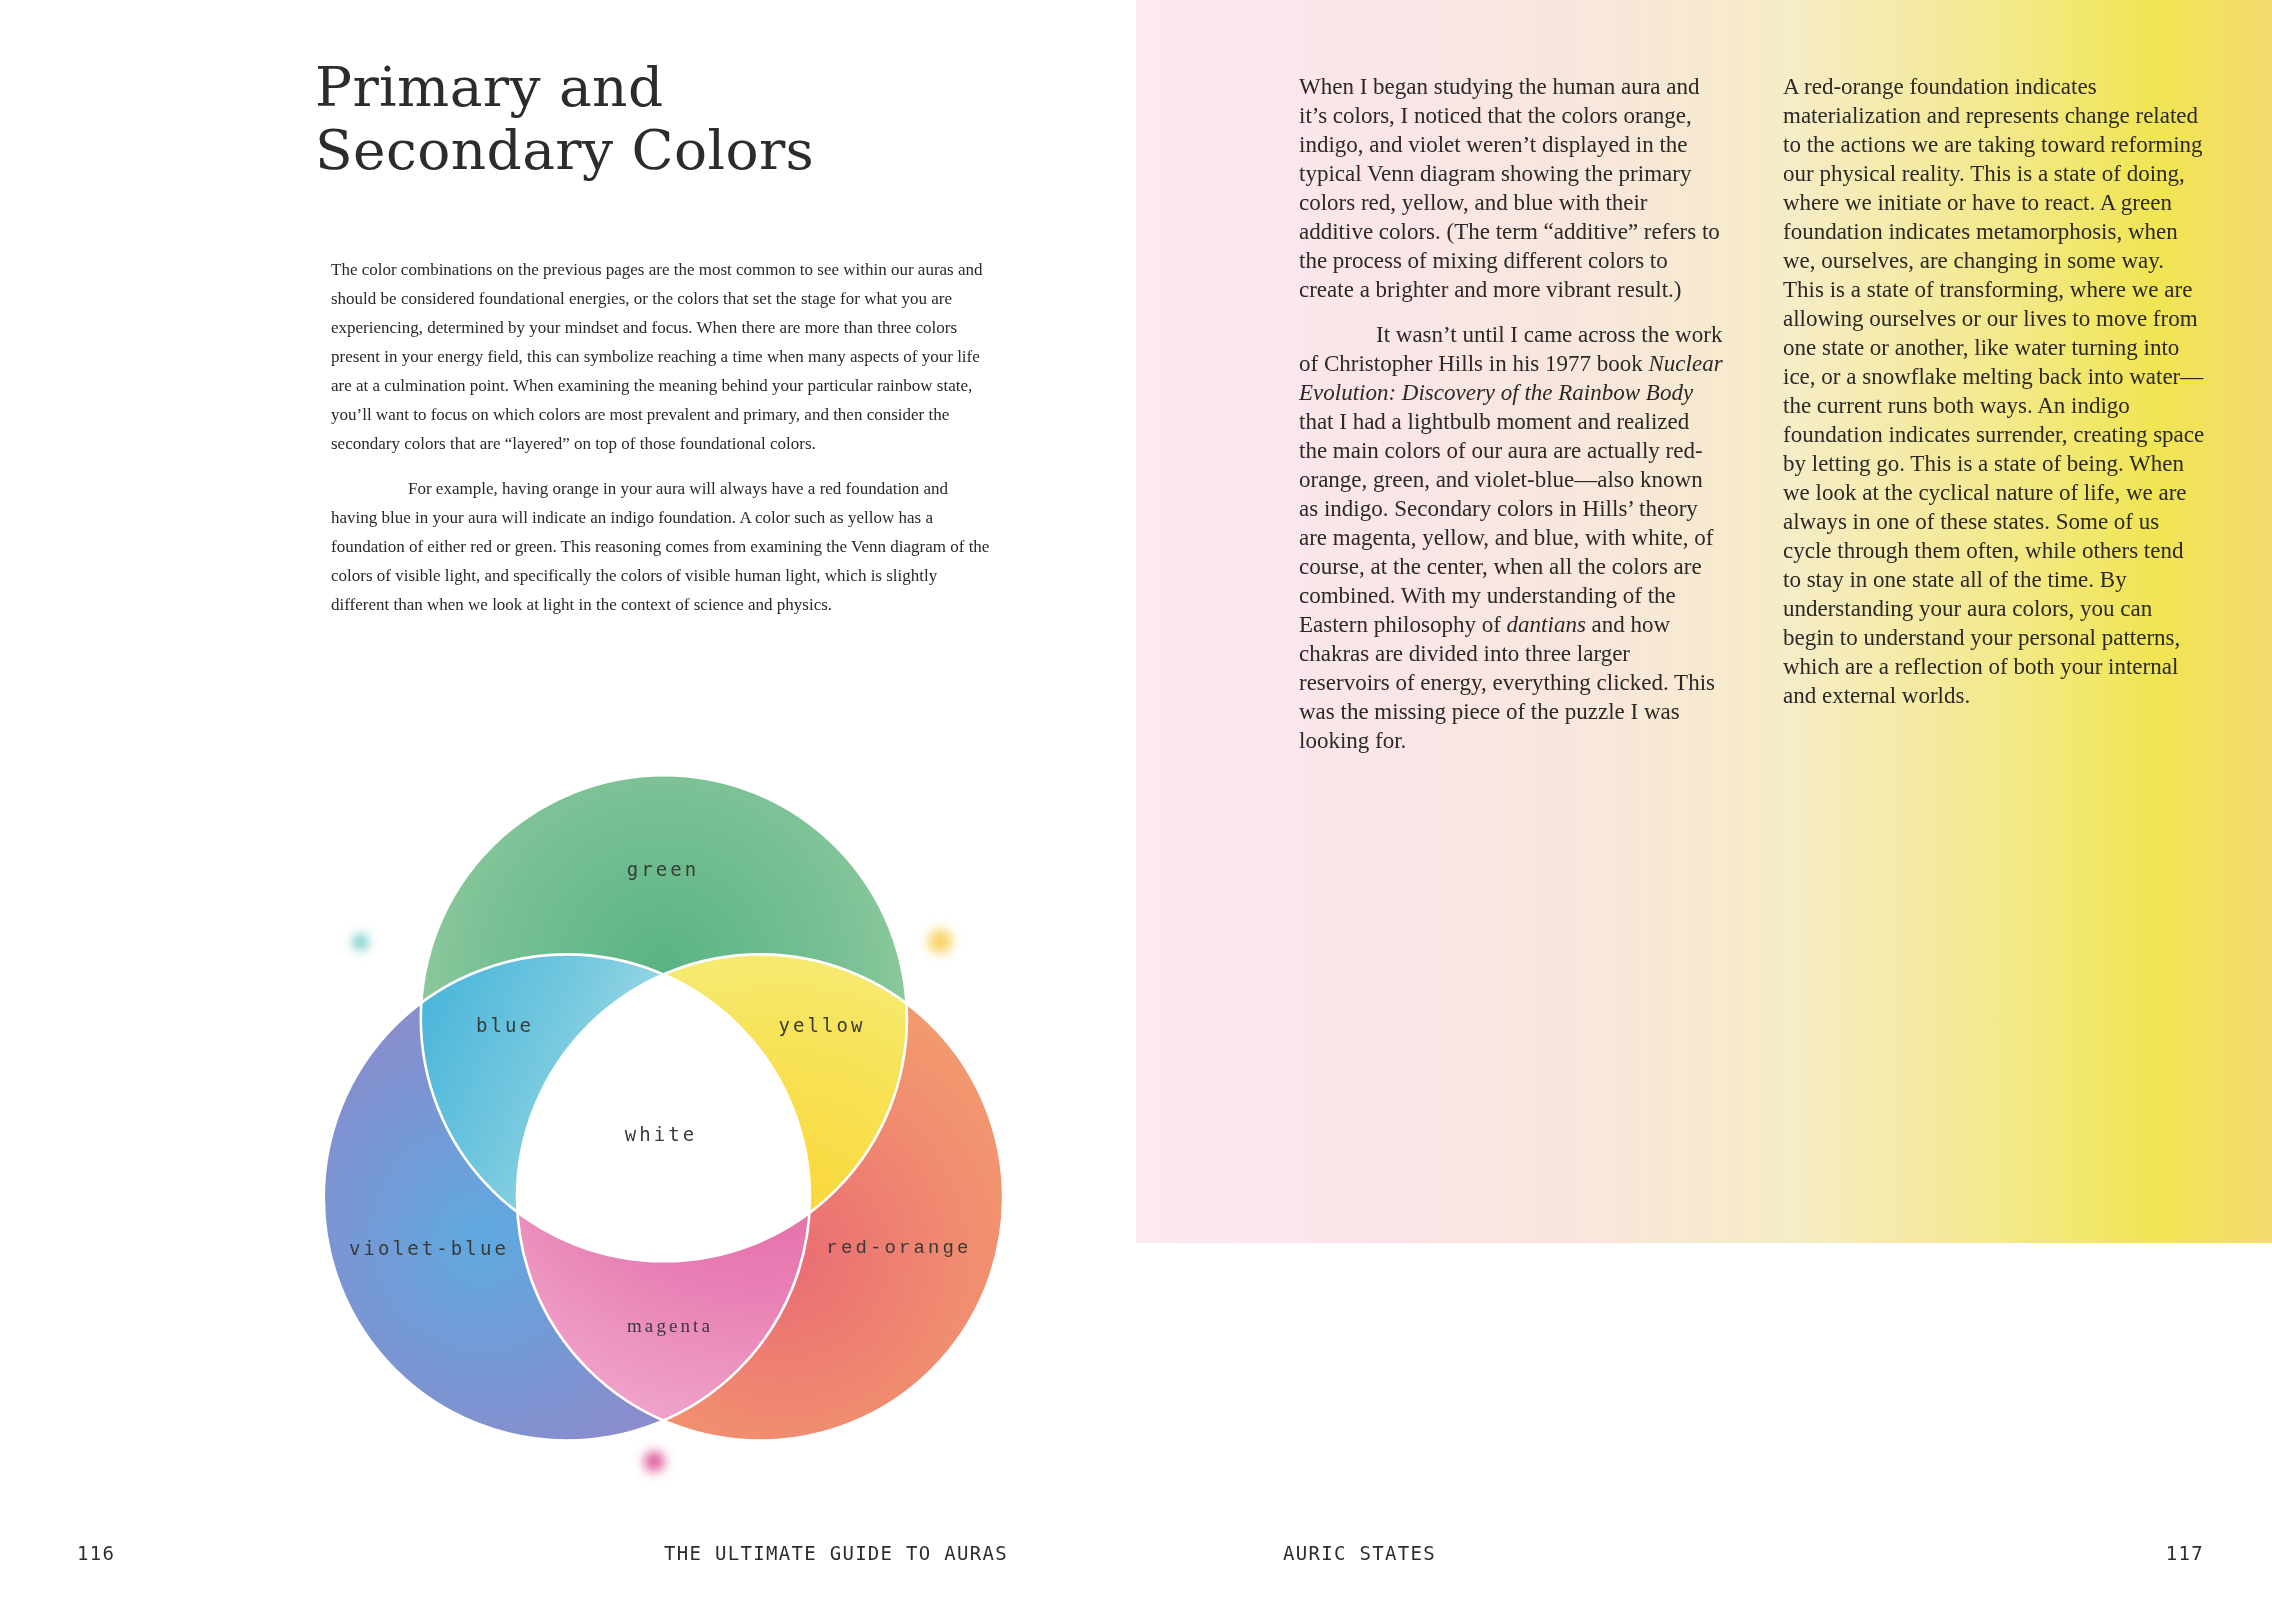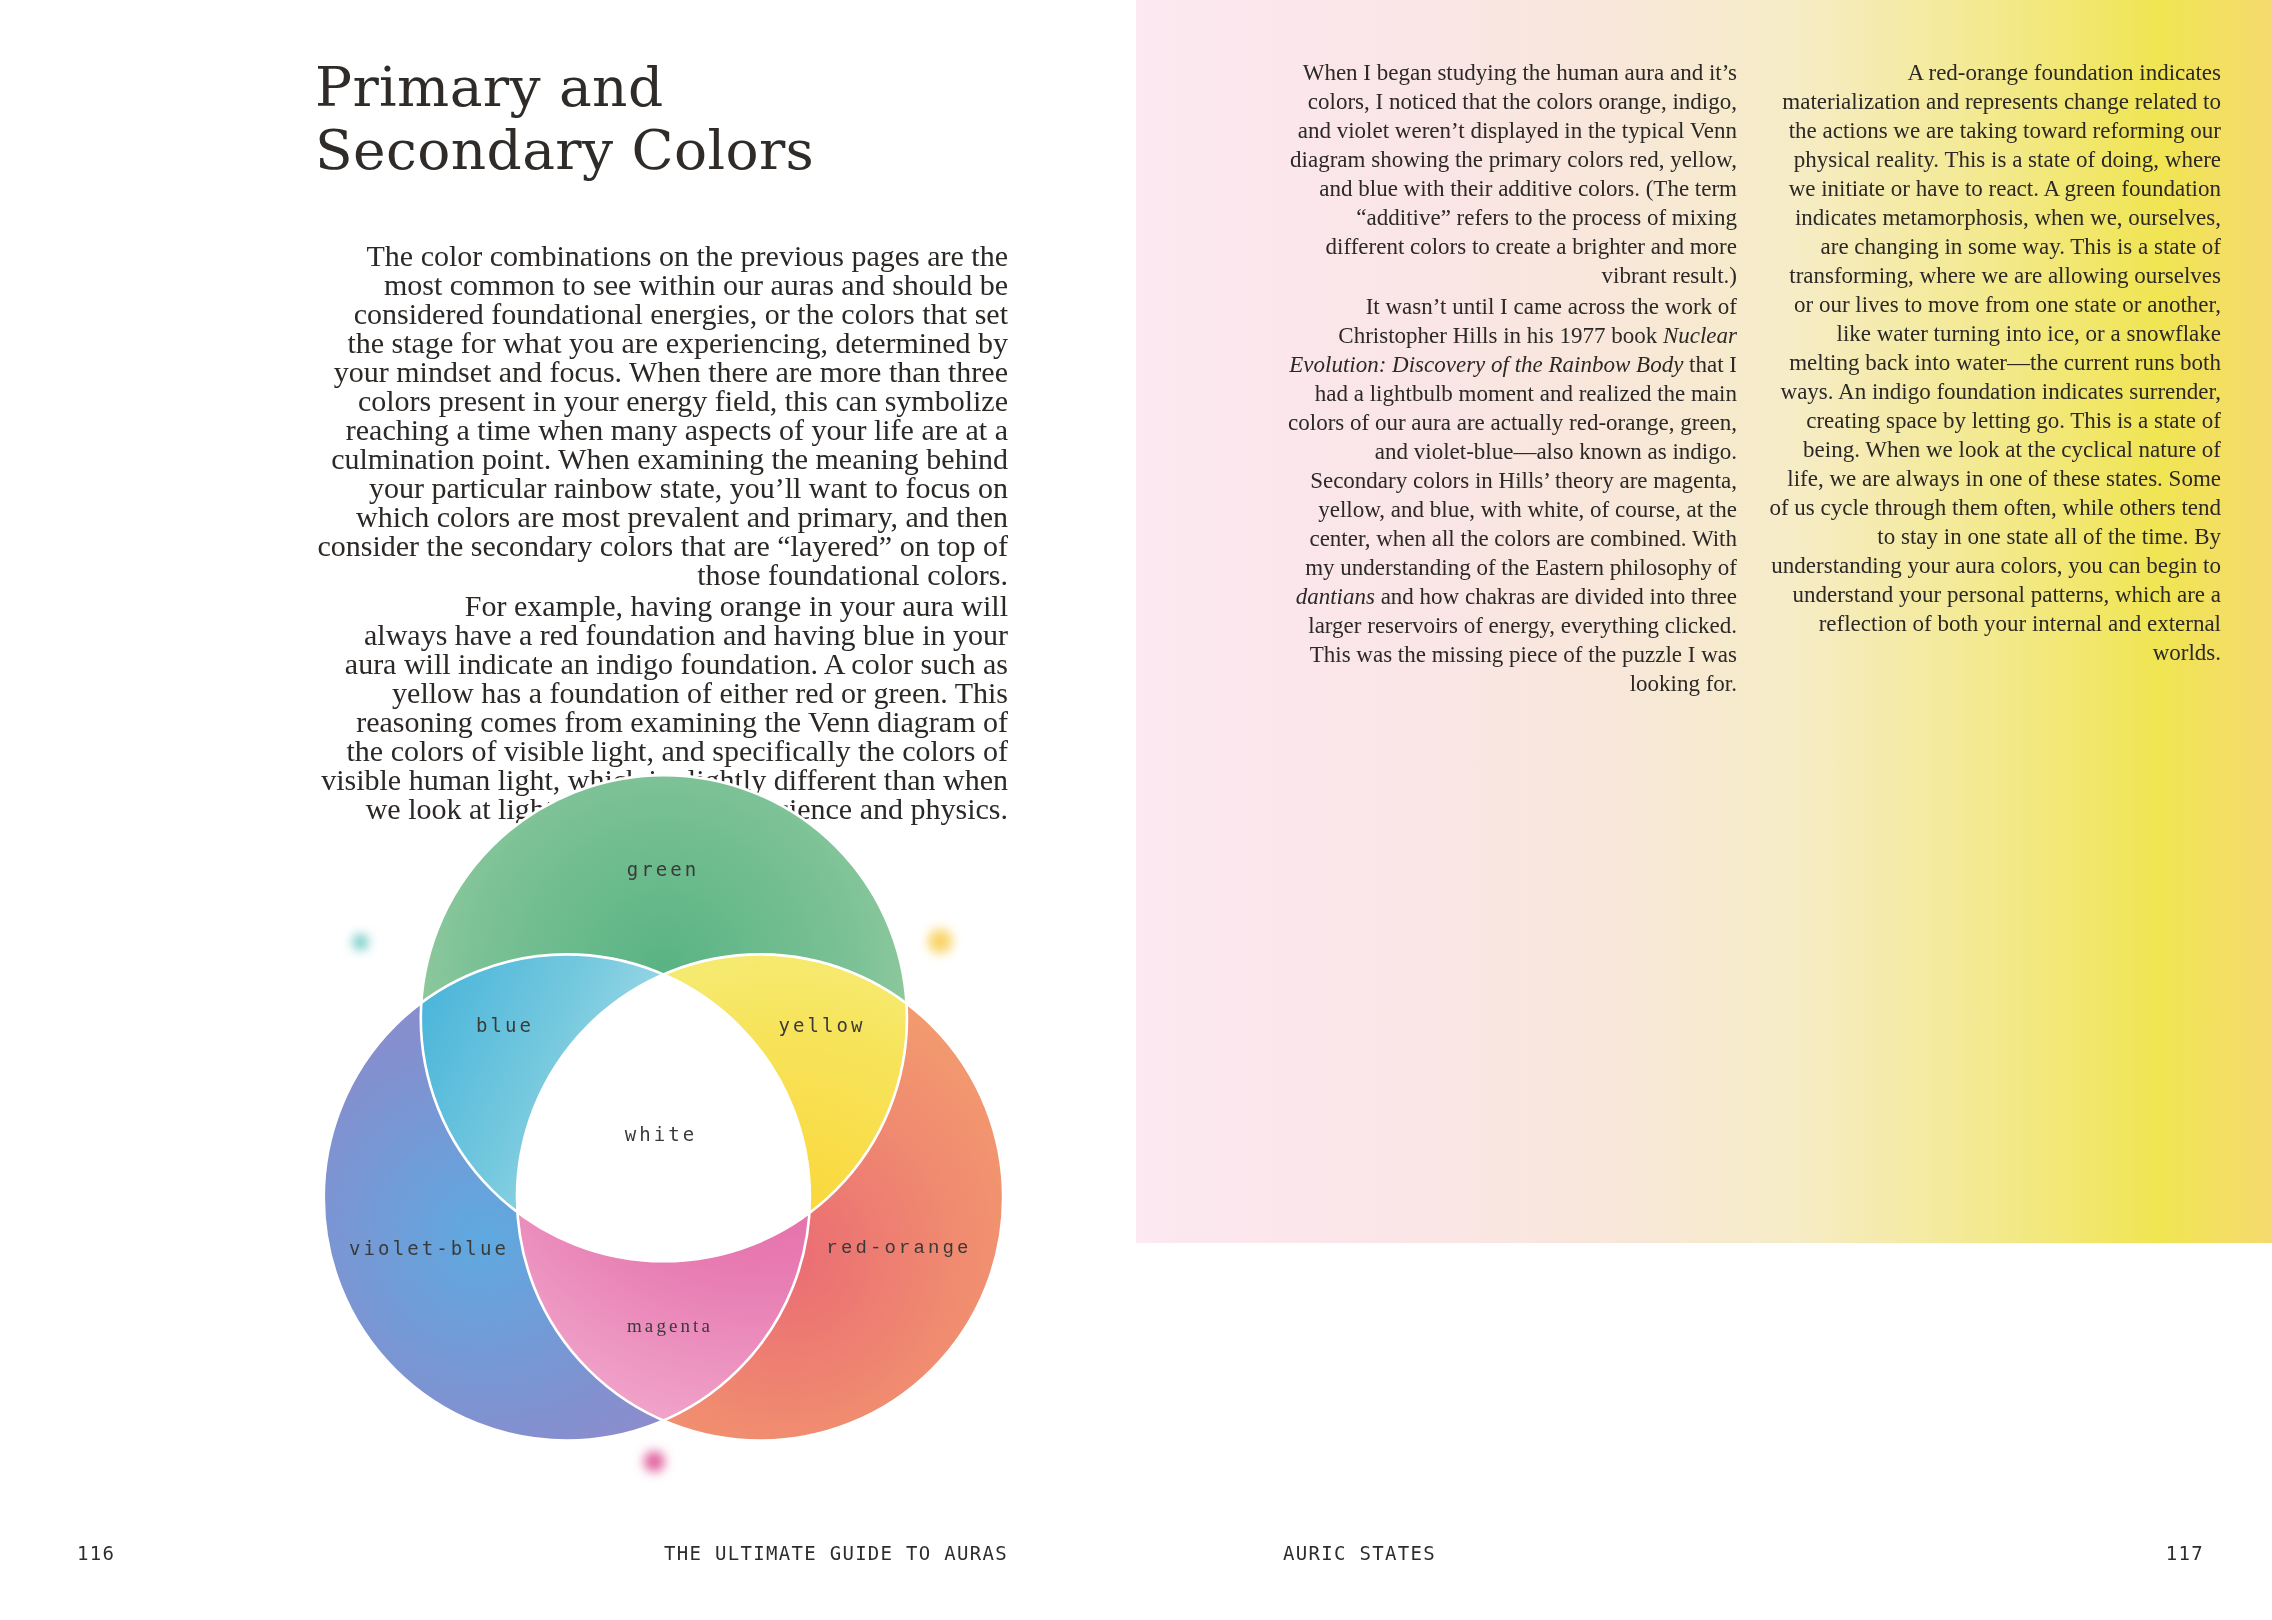--- a/index.html
+++ b/index.html
@@ -7,23 +7,23 @@
           font-family:"Liberation Serif", serif;}
   .page{position:absolute;top:0;height:1243px;}
   .page-left{left:0;width:1136px;background:#ffffff;}
   .page-right{left:1136px;width:1136px;
     background:linear-gradient(90deg,#fce9f1 0%,#fae5e8 22%,#f8e7da 42%,#f6ecc6 58%,#f3e98c 76%,#f0e552 90%,#f5da6e 100%);}
   
   .title{position:absolute;left:315px;top:56px;margin:0;font-family:"DejaVu Serif", serif;
          font-weight:400;font-size:55px;line-height:63px;color:#2f2b28;letter-spacing:0.4px;}
   .title .line{display:block;}
   
-  .textblock p{margin:2px;color:#2b2826;text-align:right;}
+  .textblock p{margin:16px;color:#2b2826;}
   .intro{position:absolute;left:315px;top:239px;width:695px;}
-  .intro p{font-size:30px;line-height:29px;}
+  .intro p{font-size:17px;line-height:29px;}
   .col{position:absolute;top:56px;width:456px;}
   .col p{font-size:23px;line-height:29px;}
   .col1{left:147px;}
   .col2{left:631px;}
   .textblock p.indent{text-indent:77px;}
   .textblock em{font-style:italic;}
   
   .venn{position:absolute;left:315px;top:769px;width:717px;height:717px;margin:0;}
   .venn svg{position:absolute;left:0;top:0;}
   .vlabel{position:absolute;transform:translate(-50%,-50%);font-family:"DejaVu Sans Mono", monospace;

